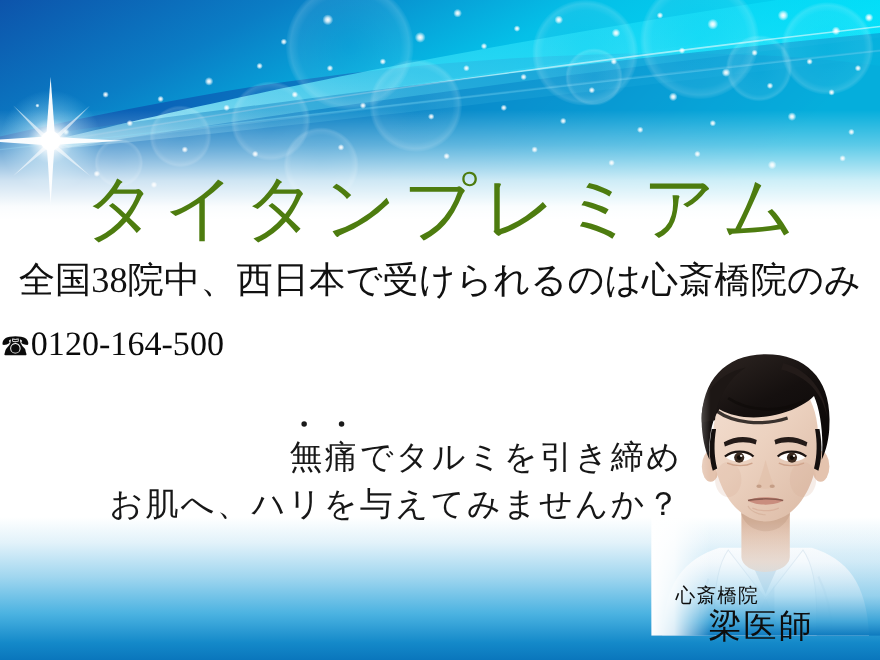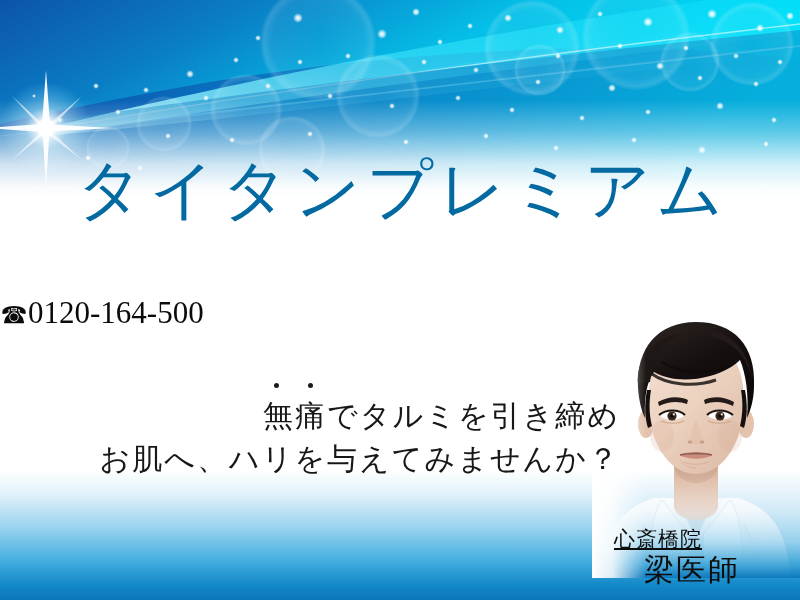--- a/index.html
+++ b/index.html
@@ -68,21 +68,21 @@
   }
 
   .headline {
     position: absolute;
     top: 158px;
     left: 0;
     width: 800px;
     text-align: center;
     font-size: 65px;
     line-height: 1;
-    color: #0369a1;
+    color: #4d7c0f;
     letter-spacing: 6px;
     text-indent: 6px;
     font-weight: 400;
     white-space: nowrap;
   }
 
   .subhead {
     position: absolute;
     top: 237px;
     left: 0;
@@ -144,25 +144,24 @@
 
   .credit {
     position: absolute;
     right: 60px;
     bottom: 12px;
     text-align: left;
     color: #0d0d0d;
     z-index: 6;
   }
   .credit-clinic {
-    font-size: 21px;
+    font-size: 18px;
     line-height: 1.25;
     letter-spacing: 1px;
     white-space: nowrap;
-    text-decoration: underline;
   }
   .credit-name {
     font-size: 30px;
     line-height: 1.2;
     letter-spacing: 2px;
     white-space: nowrap;
     margin-left: 30px;
     font-family: Liberation Serif, serif;
   }
 </style>
@@ -441,20 +440,21 @@
 
       <rect x="0" y="0" width="208" height="260" fill="url(#photoFade)"></rect>
       <rect x="0" y="0" width="208" height="260" fill="url(#sideFade)"></rect>
     </svg>
   </div>
 
   <div class="content">
 
     <div class="headline">タイタンプレミアム</div>
 
+    <div class="subhead">全国38院中、西日本で受けられるのは心斎橋院のみ</div>
 
     <div class="phone">
       <span class="tel-icon">☎</span><span>0120-164-500</span>
     </div>
 
     <div class="pitch">
       <div class="pitch-line line1"><span class="emph"><span class="dot d1"></span><span class="dot d2"></span><span>無痛</span></span><span>でタルミを引き締め</span></div>
       <div class="pitch-line line2">お肌へ、ハリを与えてみませんか？</div>
     </div>
 

